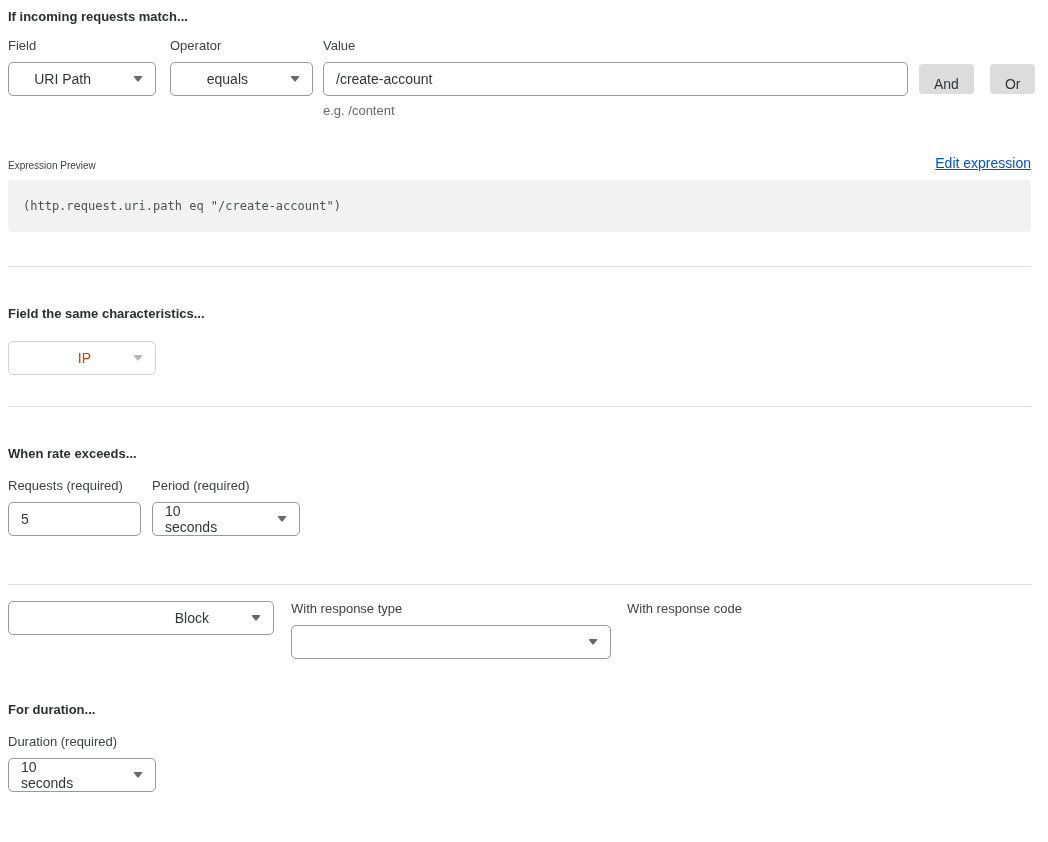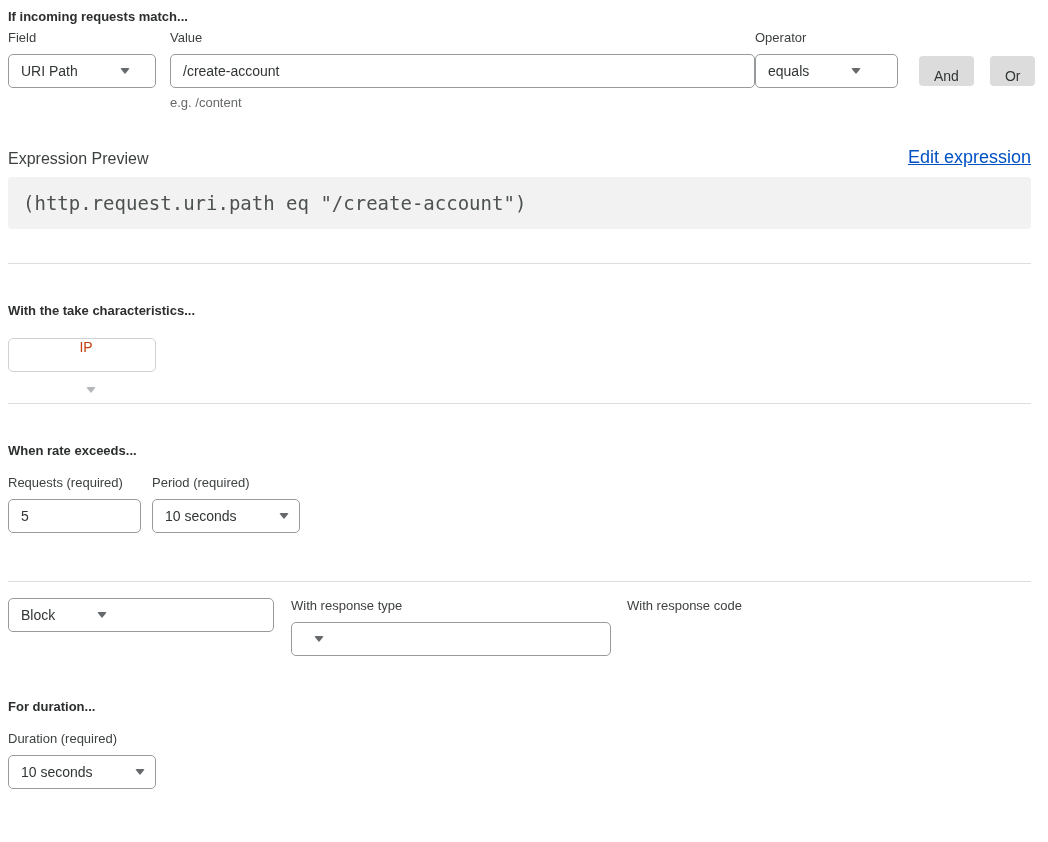--- a/index.html
+++ b/index.html
@@ -30,49 +30,48 @@
     height: 34px;
     border: 1px solid #979a9c;
     border-radius: 5px;
     background: #ffffff;
     font-size: 14px;
     color: #313536;
     display: flex;
     align-items: center;
     padding: 0 12px;
   }
-  .control.dropdown { justify-content: flex-start; cursor: pointer; padding-right: 4px; gap: 32px; }
+  .control.dropdown { justify-content: flex-end; cursor: pointer; padding-right: 12px; gap: 32px; }
   .control.dropdown .caret {
     width: 0; height: 0;
     border-left: 5px solid transparent;
     border-right: 5px solid transparent;
     border-top: 6px solid #65696b;
     border-radius: 2px;
     margin-left: 10px;
     flex: none;
   }
   .control.disabled {
     border-color: #cfd2d3;
     color: #c2410c;
     cursor: default;
-    flex-direction: column;
   }
   .control.disabled .caret { border-top-color: #b5b8ba; }
   input.control { display: block; padding: 0 12px; width: 100%; }
   input.control:disabled, .input-disabled {
     background: #ececec;
     border-color: #c9cccd;
     color: #9b9fa1;
   }
 
   .row { display: flex; align-items: flex-start; }
   .fg { flex: none; }
 
   
-  .match-row { margin-top: 5px; }
+  .match-row { margin-top: 13px; }
   .fg-field { width: 148px; margin-right: 14px; }
   .fg-operator { width: 143px; margin-right: 10px; }
   .fg-value { width: 585px; }
   .hint { font-size: 13px; color: #66696b; margin-top: 7px; }
 
   .andor-wrap { display: flex; align-items: center; height: 34px; margin-top: 24px; }
   .btn-gray {
     background: #dcdcdc;
     border: none;
     border-radius: 4px;
@@ -85,39 +84,39 @@
   }
   .btn-and { margin-left: 11px; }
   .btn-or { margin-left: 16px; }
 
   .expr-head {
     display: flex;
     justify-content: space-between;
     align-items: flex-end;
     margin-top: 37px;
   }
-  .expr-label { font-size: 16px; color: #3d4142; text-align: center; }
+  .expr-label { font-size: 10px; color: #3d4142; text-align: center; }
   .link {
-    font-size: 18px;
+    font-size: 14px;
     color: #0051c3;
     text-decoration: underline;
     cursor: pointer;
   }
   .code-block {
     margin-top: 9px;
     background: #f2f2f2;
     border-radius: 4px;
     height: 52px;
     display: flex;
     align-items: center;
     padding: 0 15px;
   }
   .code-text {
     font-family: "DejaVu Sans Mono", "Liberation Mono", monospace;
-    font-size: 19px;
+    font-size: 12px;
     color: #4d5152;
   }
 
   .divider { border: none; border-top: 1px solid #dedede; height: 0; }
   .div-1 { margin-top: 34px; }
   .div-2 { margin-top: 31px; }
   .div-3 { margin-top: 48px; }
 
   .head-gap { margin-top: 38px; }
   .sub-row-gap { margin-top: 16px; }
@@ -144,53 +143,53 @@
 
     <div class="row match-row">
       <div class="fg fg-field">
         <span class="field-label">Field</span>
         <div class="control dropdown">
           <span>URI Path</span>
           <span class="caret"></span>
         </div>
       </div>
 
+      <div class="fg fg-operator">
+        <span class="field-label">Operator</span>
+        <div class="control dropdown">
+          <span>equals</span>
+          <span class="caret"></span>
+        </div>
+      </div>
+
       <div class="fg fg-value">
         <span class="field-label">Value</span>
         <input type="text" class="control" value="/create-account" style="">
         <div class="hint">e.g. /content</div>
       </div>
 
-      <div class="fg fg-operator">
-        <span class="field-label">Operator</span>
-        <div class="control dropdown">
-          <span>equals</span>
-          <span class="caret"></span>
-        </div>
-      </div>
-
       <div class="andor-wrap">
         <button class="btn-gray btn-and">And</button>
         <button class="btn-gray btn-or">Or</button>
       </div>
     </div>
 
     <div class="expr-head">
       <span class="expr-label">Expression Preview</span>
       <a class="link">Edit expression</a>
     </div>
     <div class="code-block">
       <span class="code-text">(http.request.uri.path eq "/create-account")</span>
     </div>
   </section>
 
   <hr class="divider div-1">
 
   <section>
-    <h2 class="sec-heading head-gap">With the take characteristics...</h2>
+    <h2 class="sec-heading head-gap">Field the same characteristics...</h2>
     <div class="control dropdown disabled w-148 ctl-gap">
       <span>IP</span>
       <span class="caret"></span>
     </div>
   </section>
 
   <hr class="divider div-2">
 
   <section>
     <h2 class="sec-heading head-gap">When rate exceeds...</h2>

